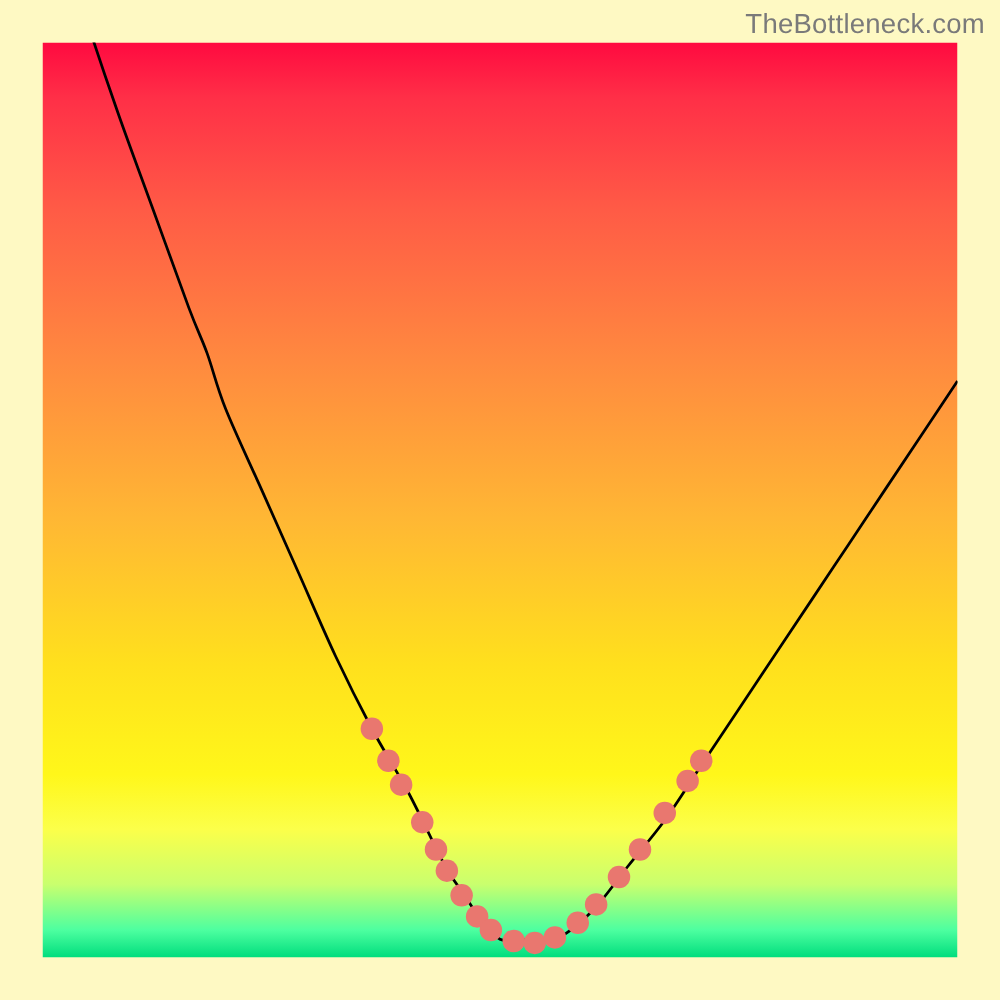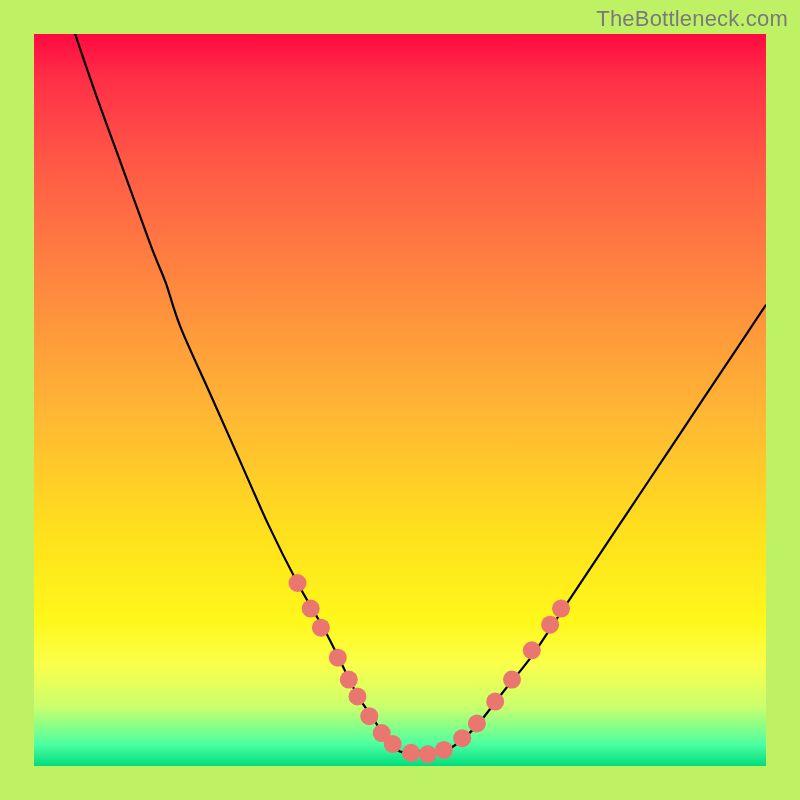--- a/index.html
+++ b/index.html
@@ -10,21 +10,21 @@
     background: #000;
     overflow: hidden;
     font-family: Arial, Helvetica, sans-serif;
   }
   .frame {
     position: absolute;
     top: 0;
     left: 0;
     width: 800px;
     height: 800px;
-    background: #bef264;
+    background: #fef9c3;
   }
   .plot-area {
     position: absolute;
     top: 34px;
     left: 34px;
     width: 732px;
     height: 732px;
     overflow: hidden;
   }
   .gradient-bg {

